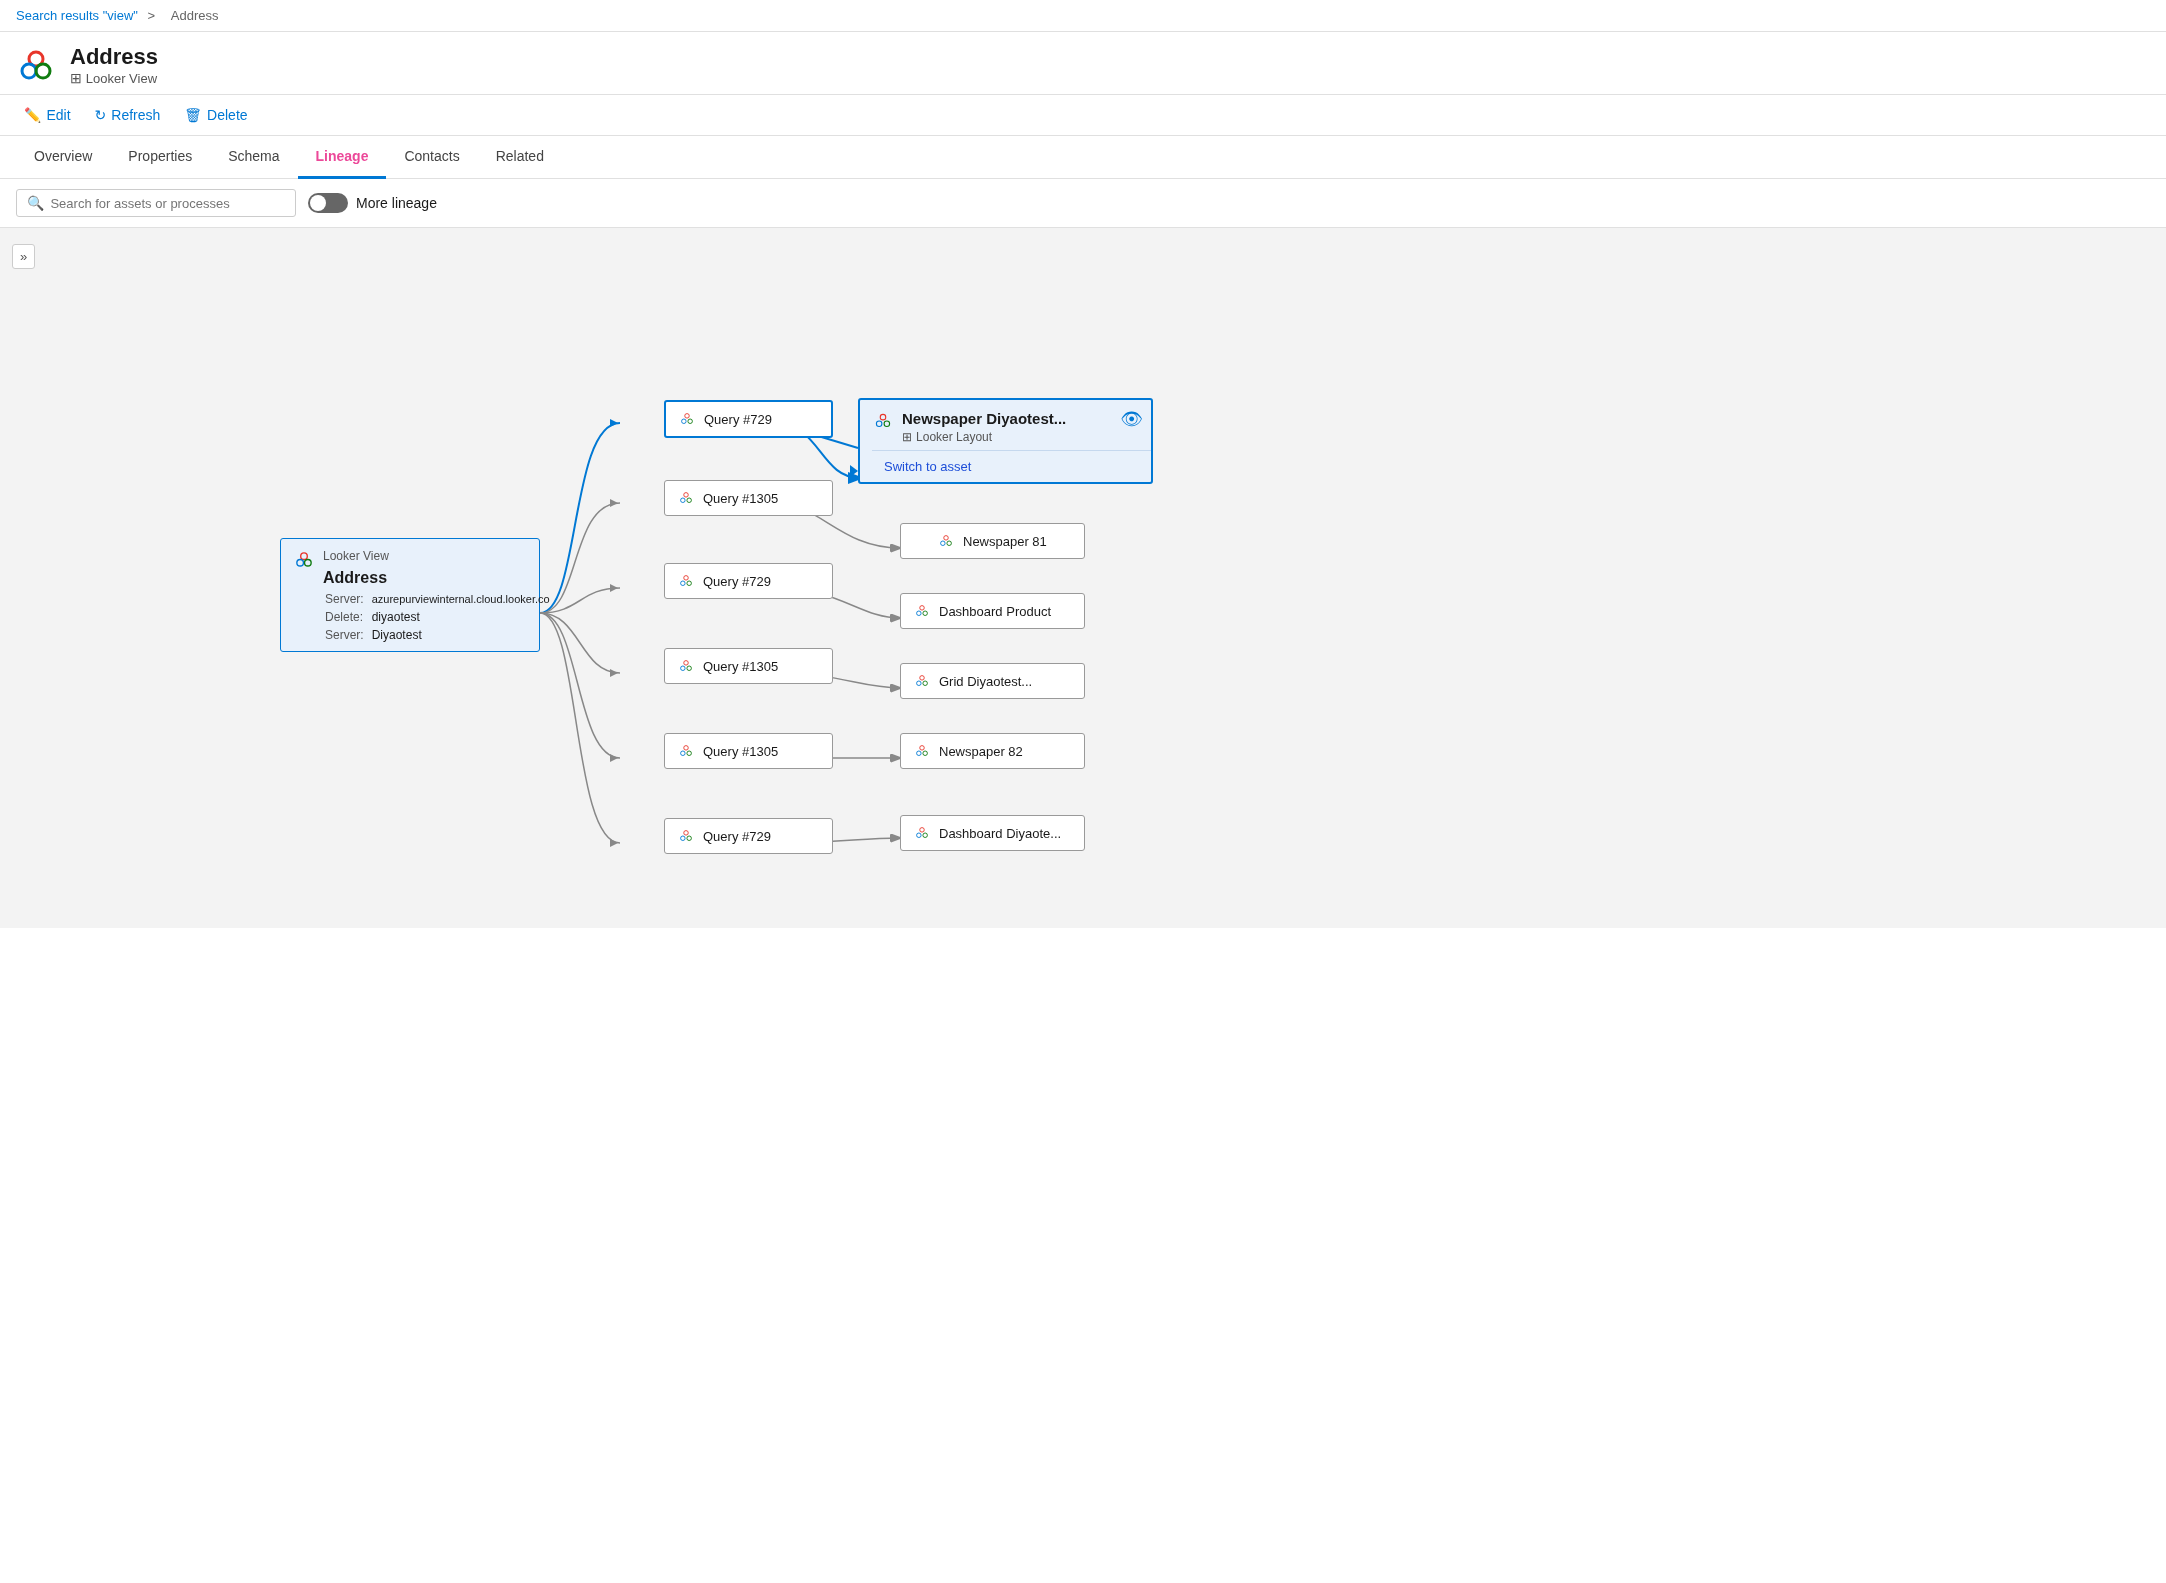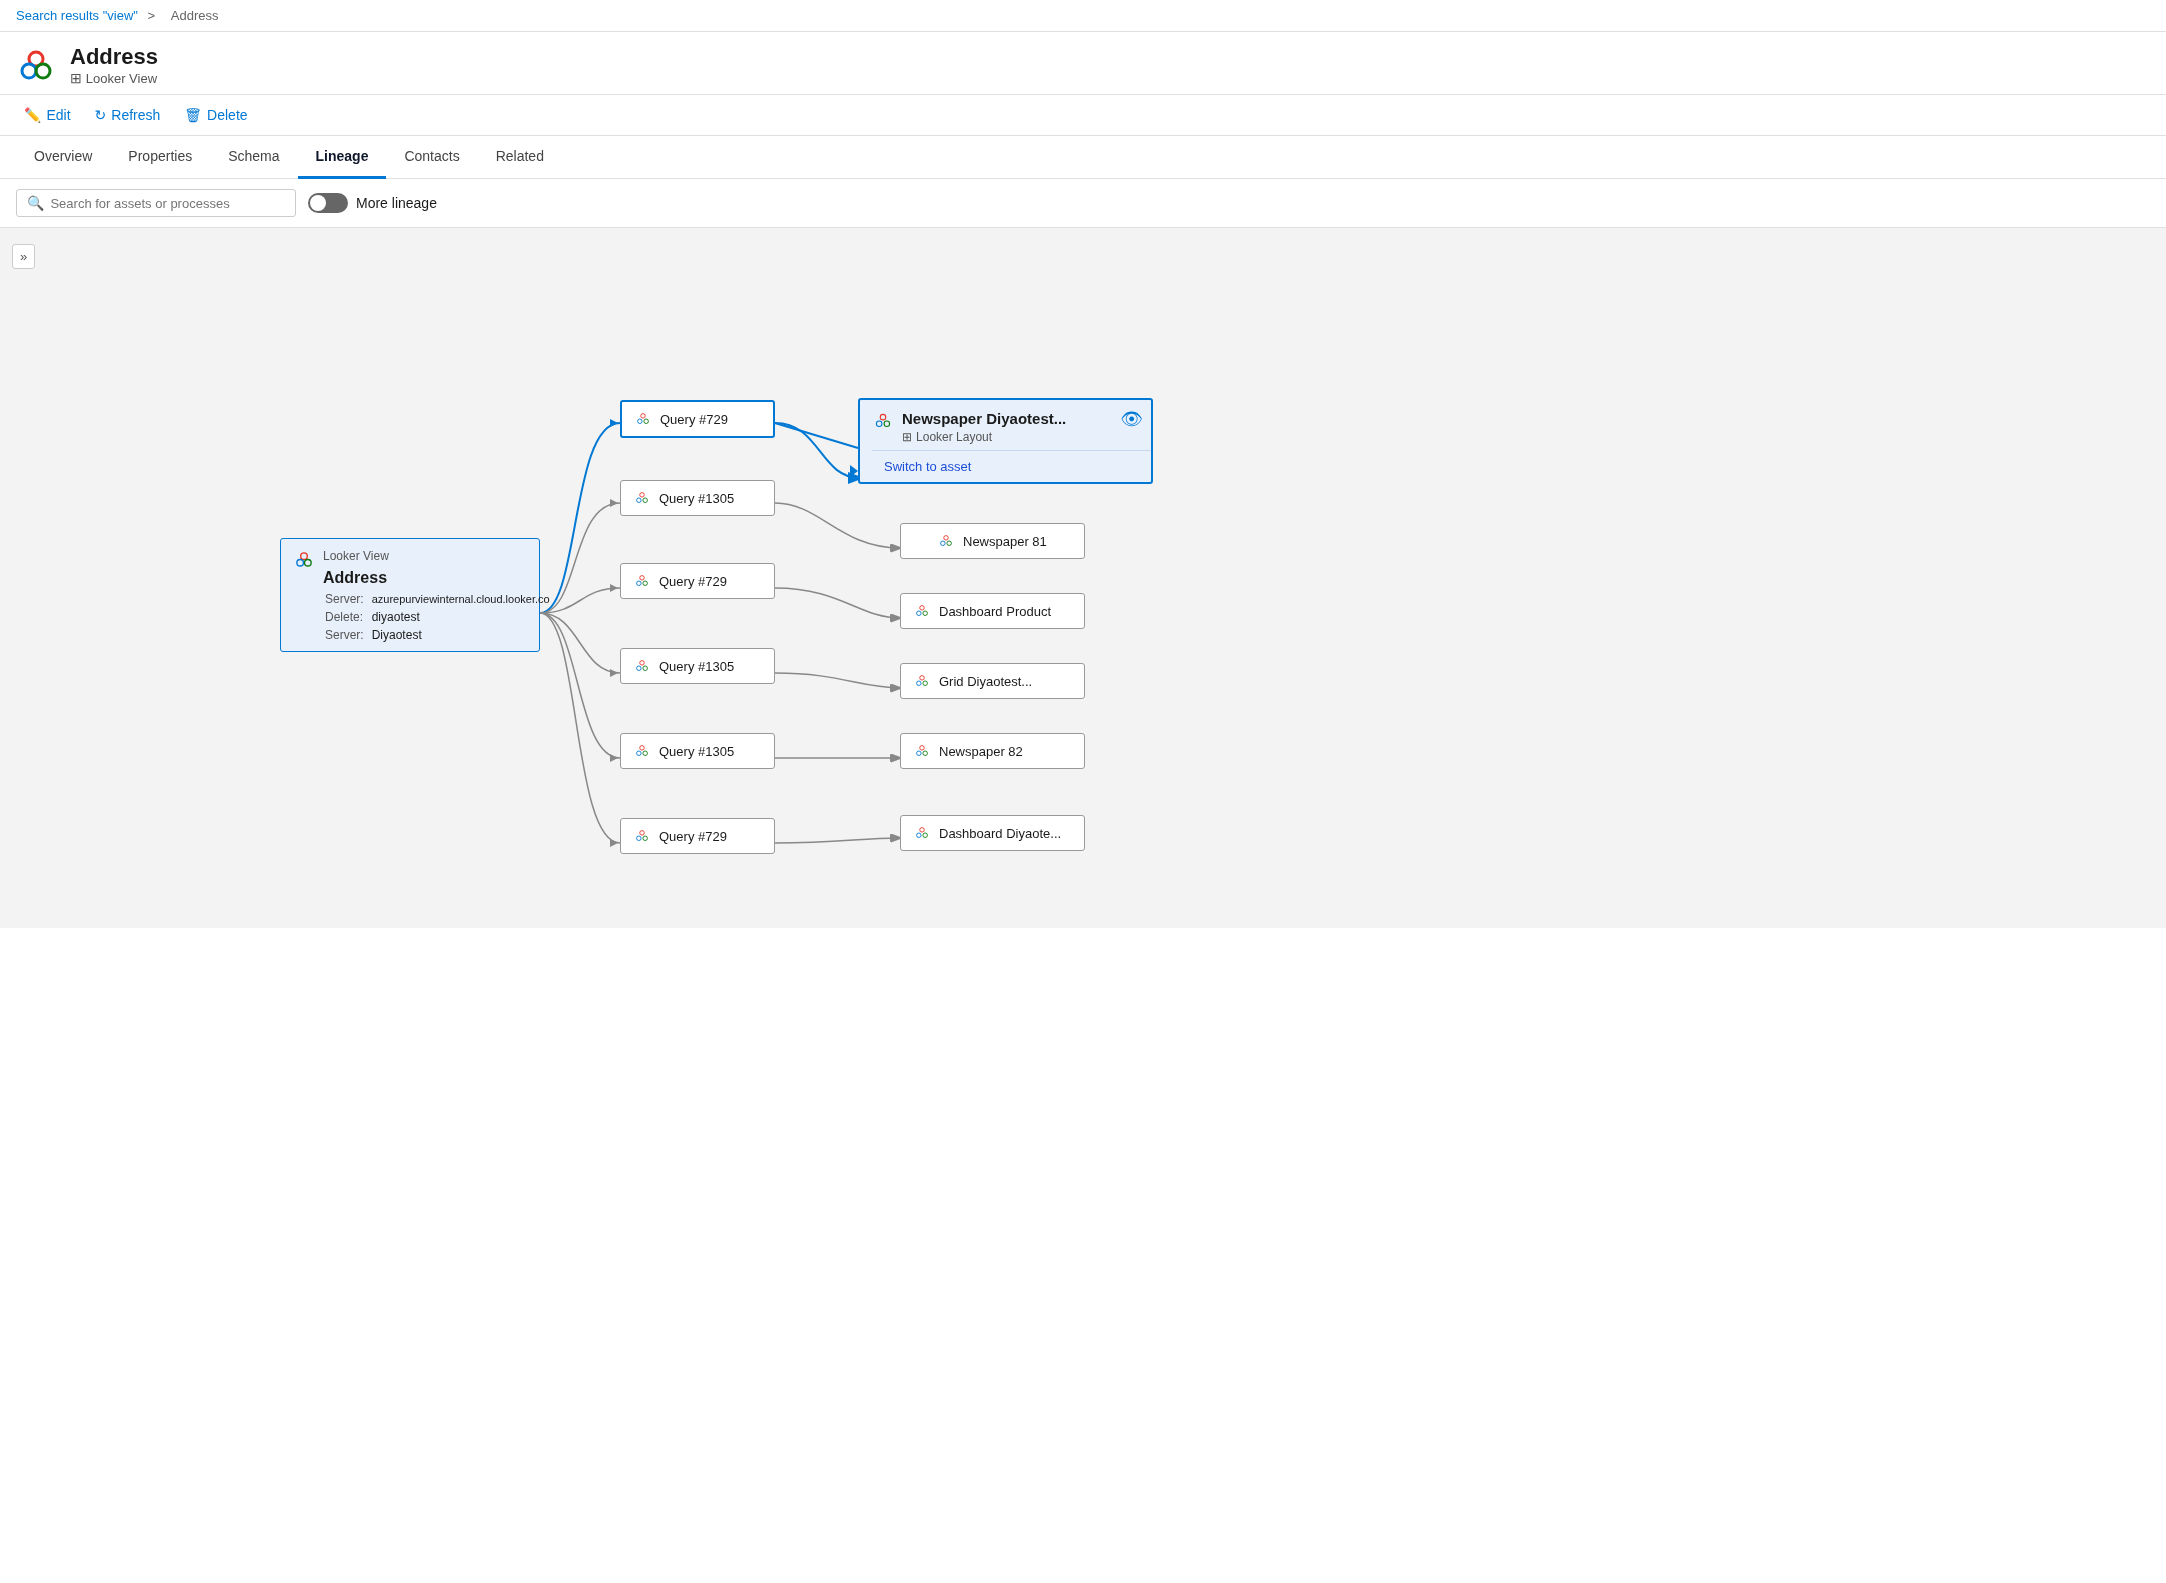--- a/index.html
+++ b/index.html
@@ -54,21 +54,21 @@
     }
     .tab {
       padding: 12px 18px;
       font-size: 14px;
       cursor: pointer;
       color: #444;
       border-bottom: 3px solid transparent;
       margin-bottom: -1px;
     }
     .tab.active {
-      color: #0f172a;
+      color: #ec4899;
       border-bottom-color: #0078d4;
       font-weight: 600;
     }
 
     
     .lineage-controls {
       padding: 10px 16px;
       display: flex; align-items: center; gap: 12px;
       border-bottom: 1px solid #e0e0e0;
     }
@@ -172,21 +172,21 @@
     .highlight-node-link {
       display: block; padding: 8px 12px;
       border-top: 1px solid #c5d8ee;
       color: #1d4ed8; font-size: 13px; cursor: pointer; margin-left: 12px;
     }
     .eye-icon {
       position: absolute; top: 8px; right: 8px;
       color: #0078d4; font-size: 18px; cursor: pointer;
     }
 
-    .query-node { width: 155px; }
+    .query-node { width: 169px; margin-left: 44px; }
     .output-node { width: 185px; }
   </style>
 </head>
 <body>
 
 <div class="breadcrumb">
   <a>Search results "view"</a>
   <span>&gt;</span>
   <span>Address</span>
 </div>

